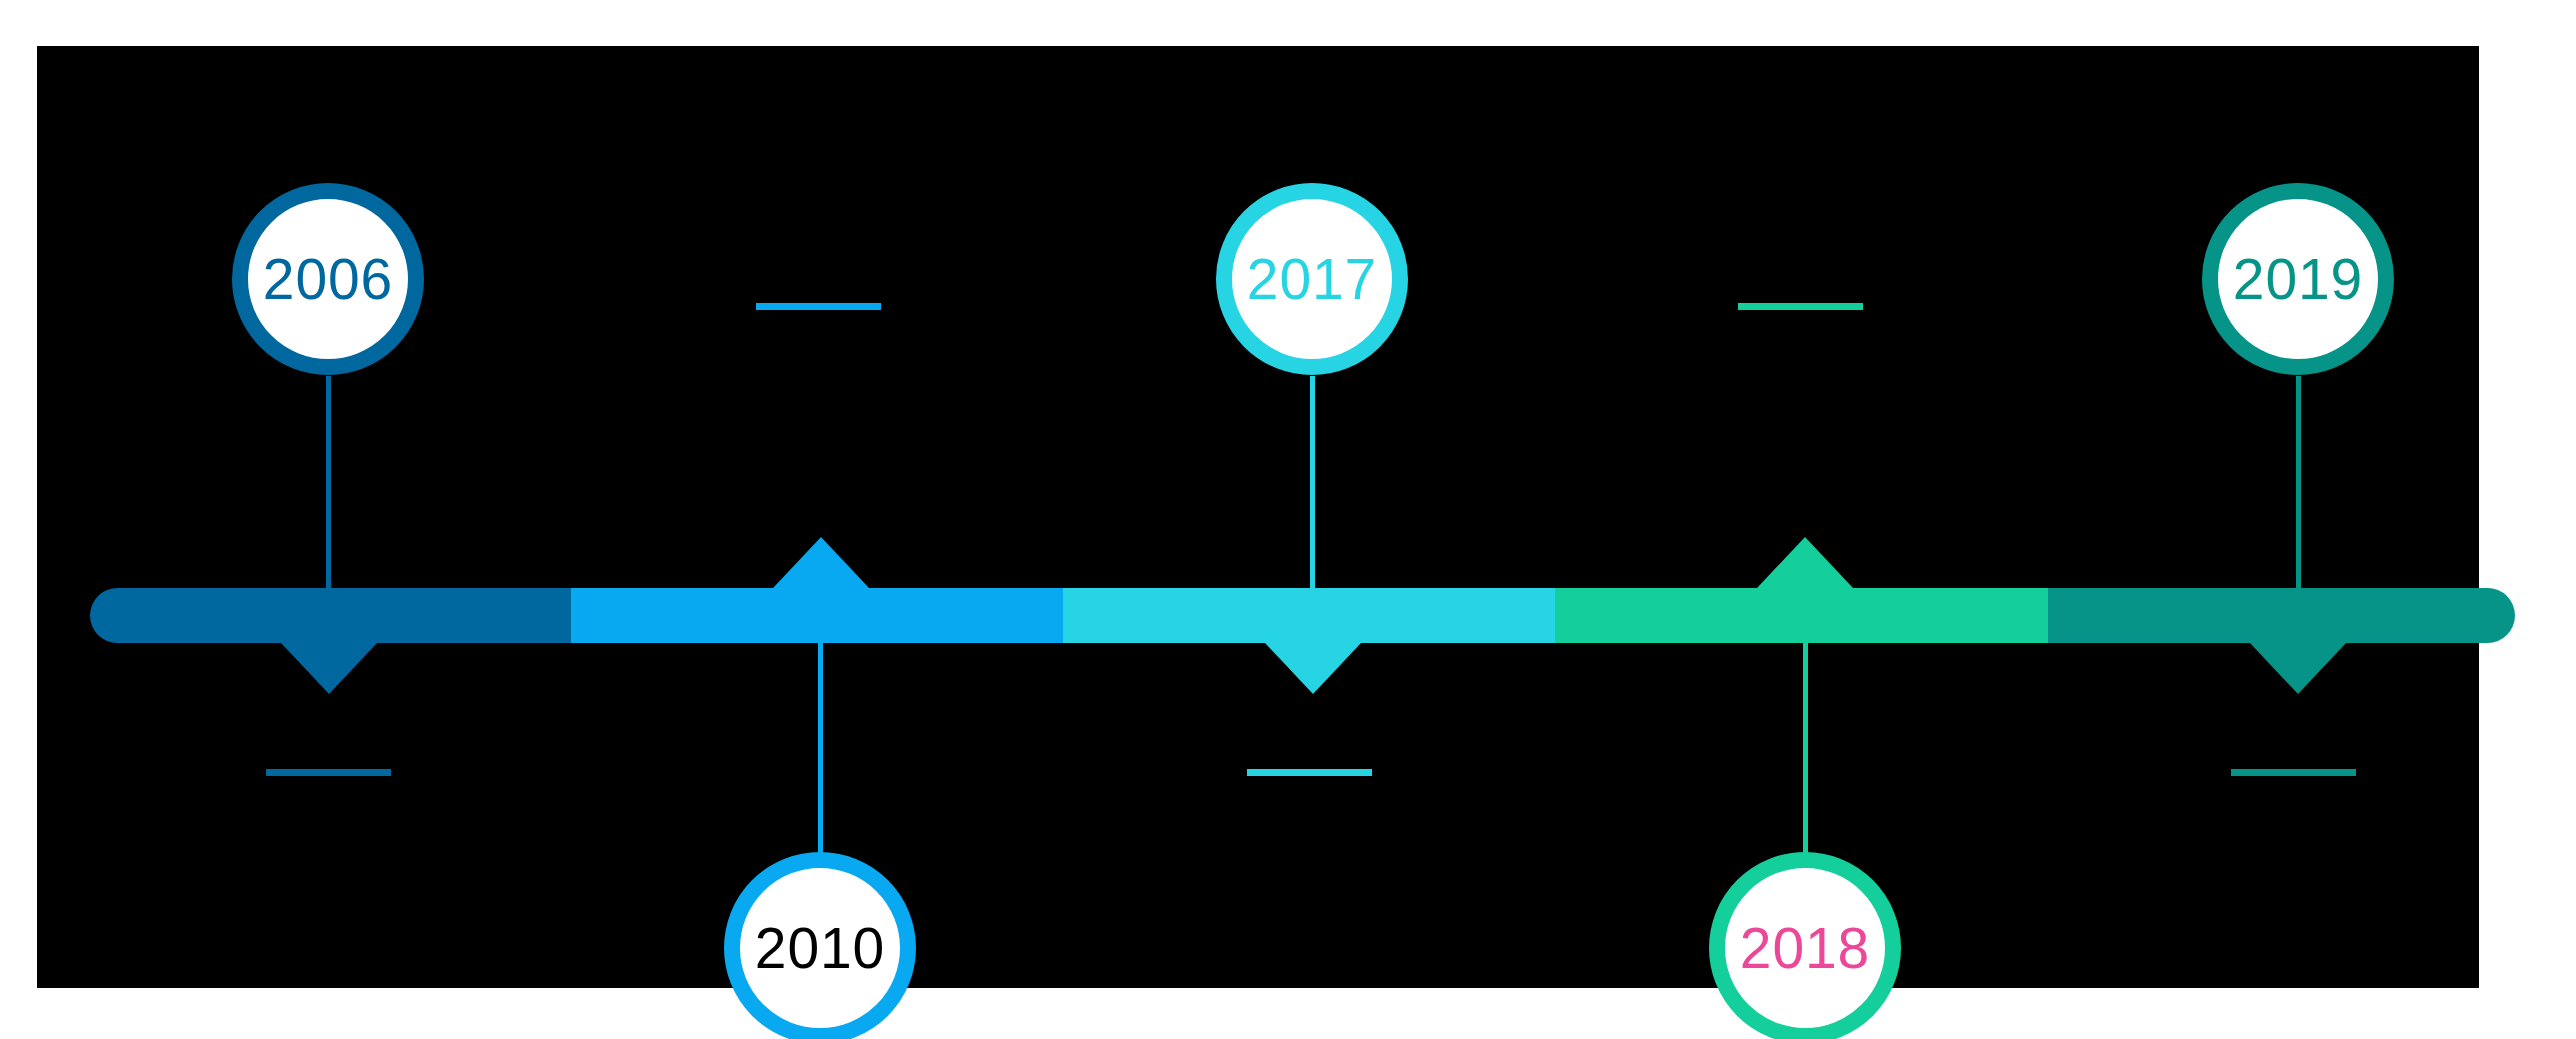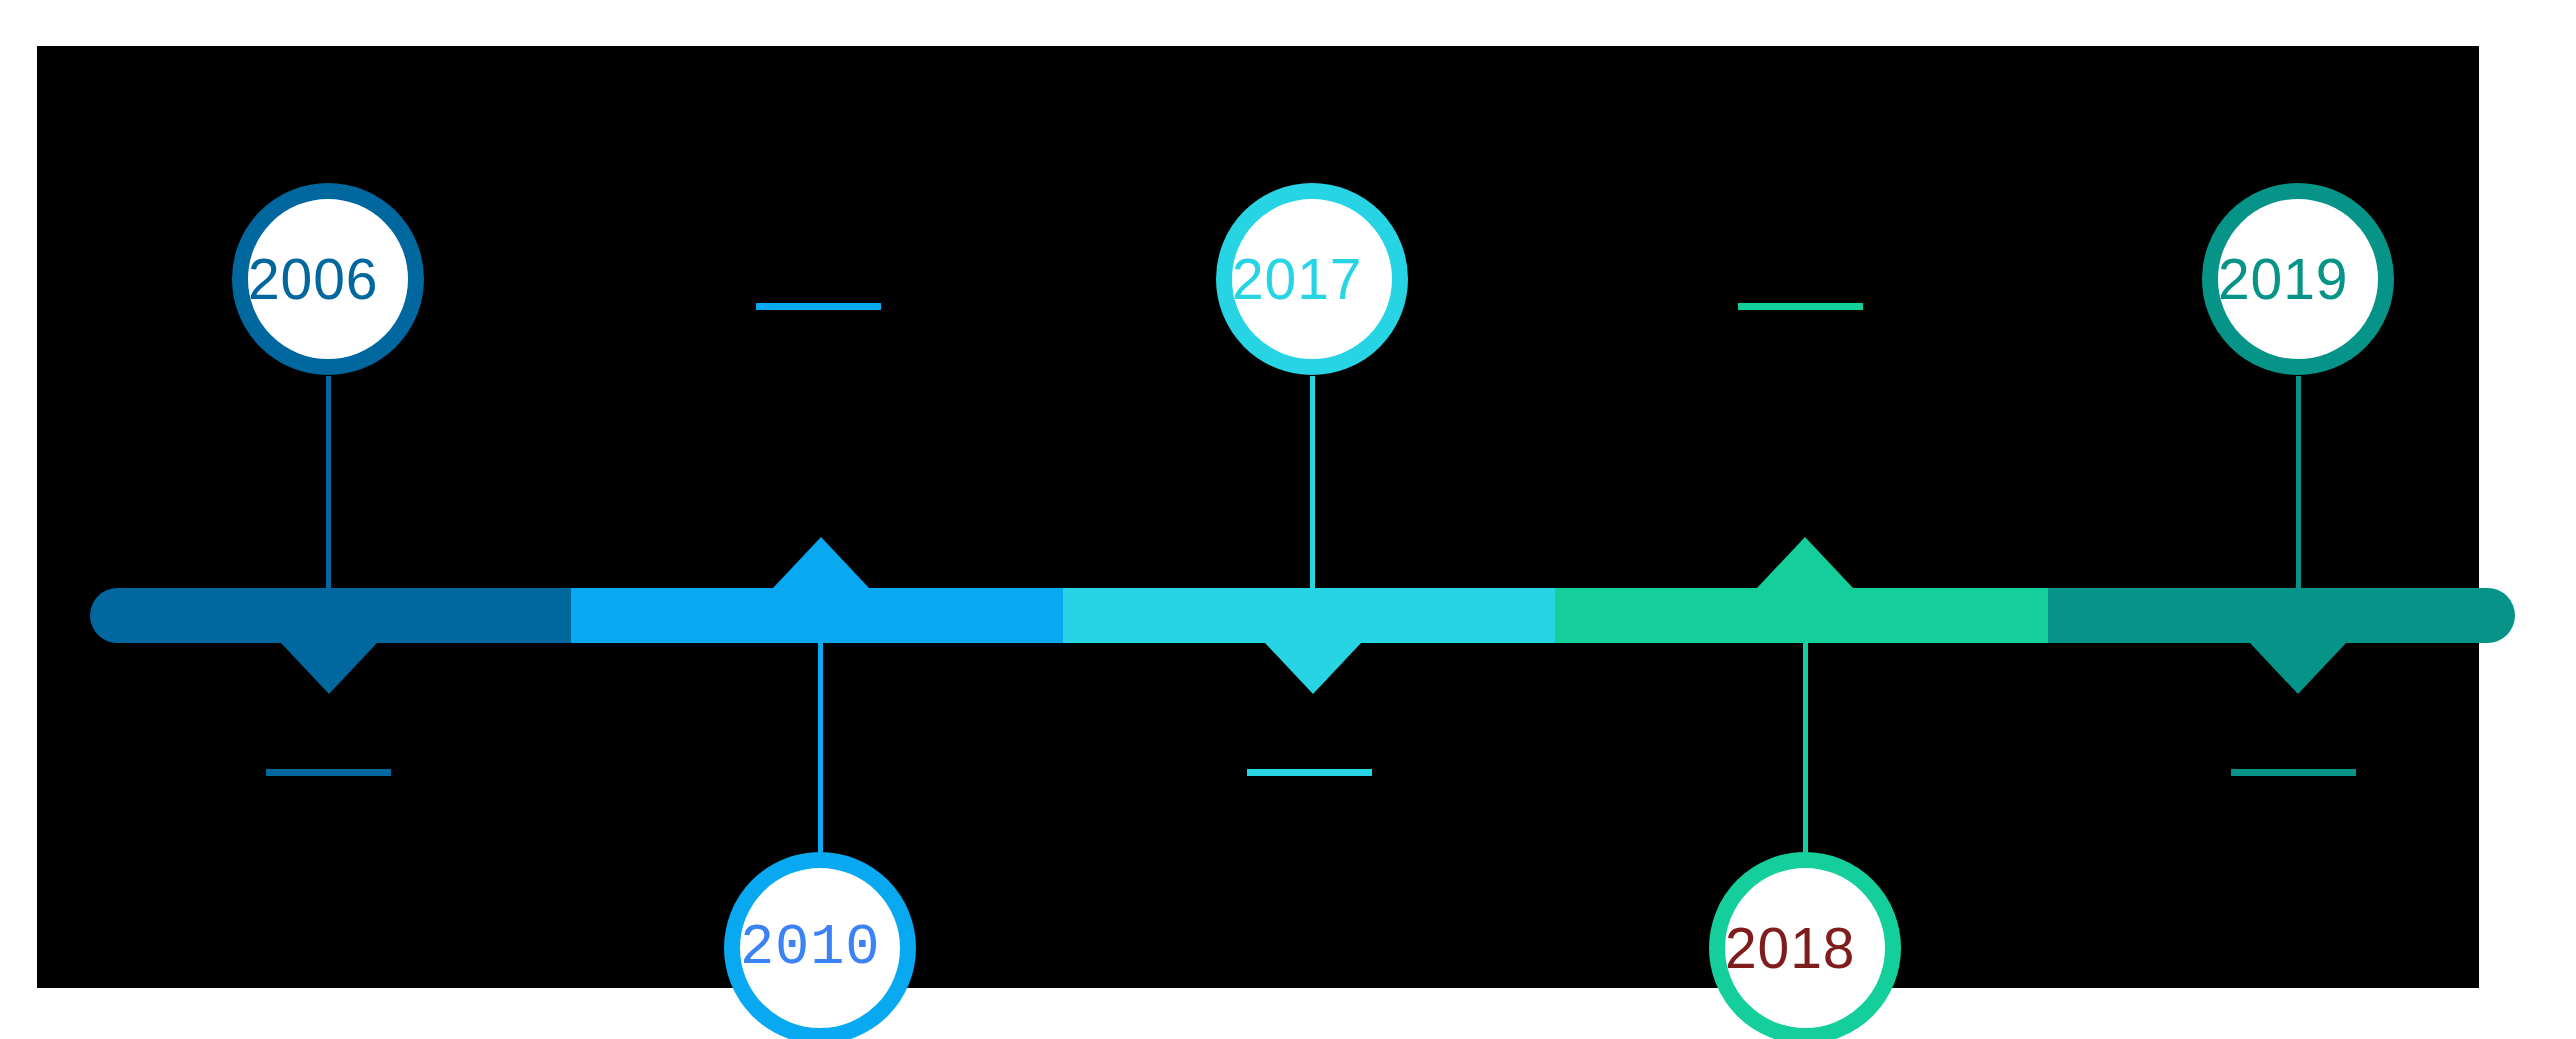--- a/index.html
+++ b/index.html
@@ -67,21 +67,21 @@
   
   .bubble {
     position: absolute;
     width: 192px;
     height: 192px;
     border-radius: 50%;
     background: #ffffff;
     box-sizing: border-box;
     display: flex;
     align-items: center;
-    justify-content: flex-start;
+    justify-content: center;
   }
   .bubble-label {
     font-size: 57px;
     font-weight: 400;
     letter-spacing: 0.9px;
     line-height: 1;
     user-select: none;
   }
   
   .rule {
@@ -108,33 +108,33 @@
         <div class="rule" style="left: 229px; top: 723px; background: rgb(0, 104, 158);"></div>
         <div class="tri down" style="left: 244px; color: rgb(0, 104, 158);"></div>
         <div class="stem" style="left: 289px; top: 330px; height: 216px; background: rgb(0, 104, 158);"></div>
         <div class="bubble" style="left: 195px; top: 137px; border: 16.5px solid rgb(0, 104, 158);">
           <span class="bubble-label" style="color: rgb(0, 104, 158);">2006</span>
         </div>
         <div class="rule" style="left: 719px; top: 257px; background: rgb(8, 169, 241);"></div>
         <div class="tri up" style="left: 736px; color: rgb(8, 169, 241);"></div>
         <div class="stem" style="left: 781px; top: 594px; height: 220px; background: rgb(8, 169, 241);"></div>
         <div class="bubble" style="left: 687px; top: 806px; border: 16.5px solid rgb(8, 169, 241);">
-          <span class="bubble-label" style="color: #3b82f6; font-family: Liberation Mono, monospace;">2010</span>
+          <span class="bubble-label" style="color: #000000;">2010</span>
         </div>
         <div class="rule" style="left: 1210px; top: 723px; background: rgb(39, 212, 227);"></div>
         <div class="tri down" style="left: 1228px; color: rgb(39, 212, 227);"></div>
         <div class="stem" style="left: 1273px; top: 330px; height: 216px; background: rgb(39, 212, 227);"></div>
         <div class="bubble" style="left: 1179px; top: 137px; border: 16.5px solid rgb(39, 212, 227);">
           <span class="bubble-label" style="color: rgb(39, 212, 227);">2017</span>
         </div>
         <div class="rule" style="left: 1701px; top: 257px; background: rgb(20, 207, 155);"></div>
         <div class="tri up" style="left: 1720px; color: rgb(20, 207, 155);"></div>
         <div class="stem" style="left: 1766px; top: 594px; height: 220px; background: rgb(20, 207, 155);"></div>
         <div class="bubble" style="left: 1672px; top: 806px; border: 16.5px solid rgb(20, 207, 155);">
-          <span class="bubble-label" style="color: #7f1d1d;">2018</span>
+          <span class="bubble-label" style="color: #ec4899;">2018</span>
         </div>
         <div class="rule" style="left: 2194px; top: 723px; background: rgb(6, 148, 136);"></div>
         <div class="tri down" style="left: 2213px; color: rgb(6, 148, 136);"></div>
         <div class="stem" style="left: 2259px; top: 330px; height: 216px; background: rgb(6, 148, 136);"></div>
         <div class="bubble" style="left: 2165px; top: 137px; border: 16.5px solid rgb(6, 148, 136);">
           <span class="bubble-label" style="color: rgb(6, 148, 136);">2019</span>
         </div>
       </div>
 
   </div>

